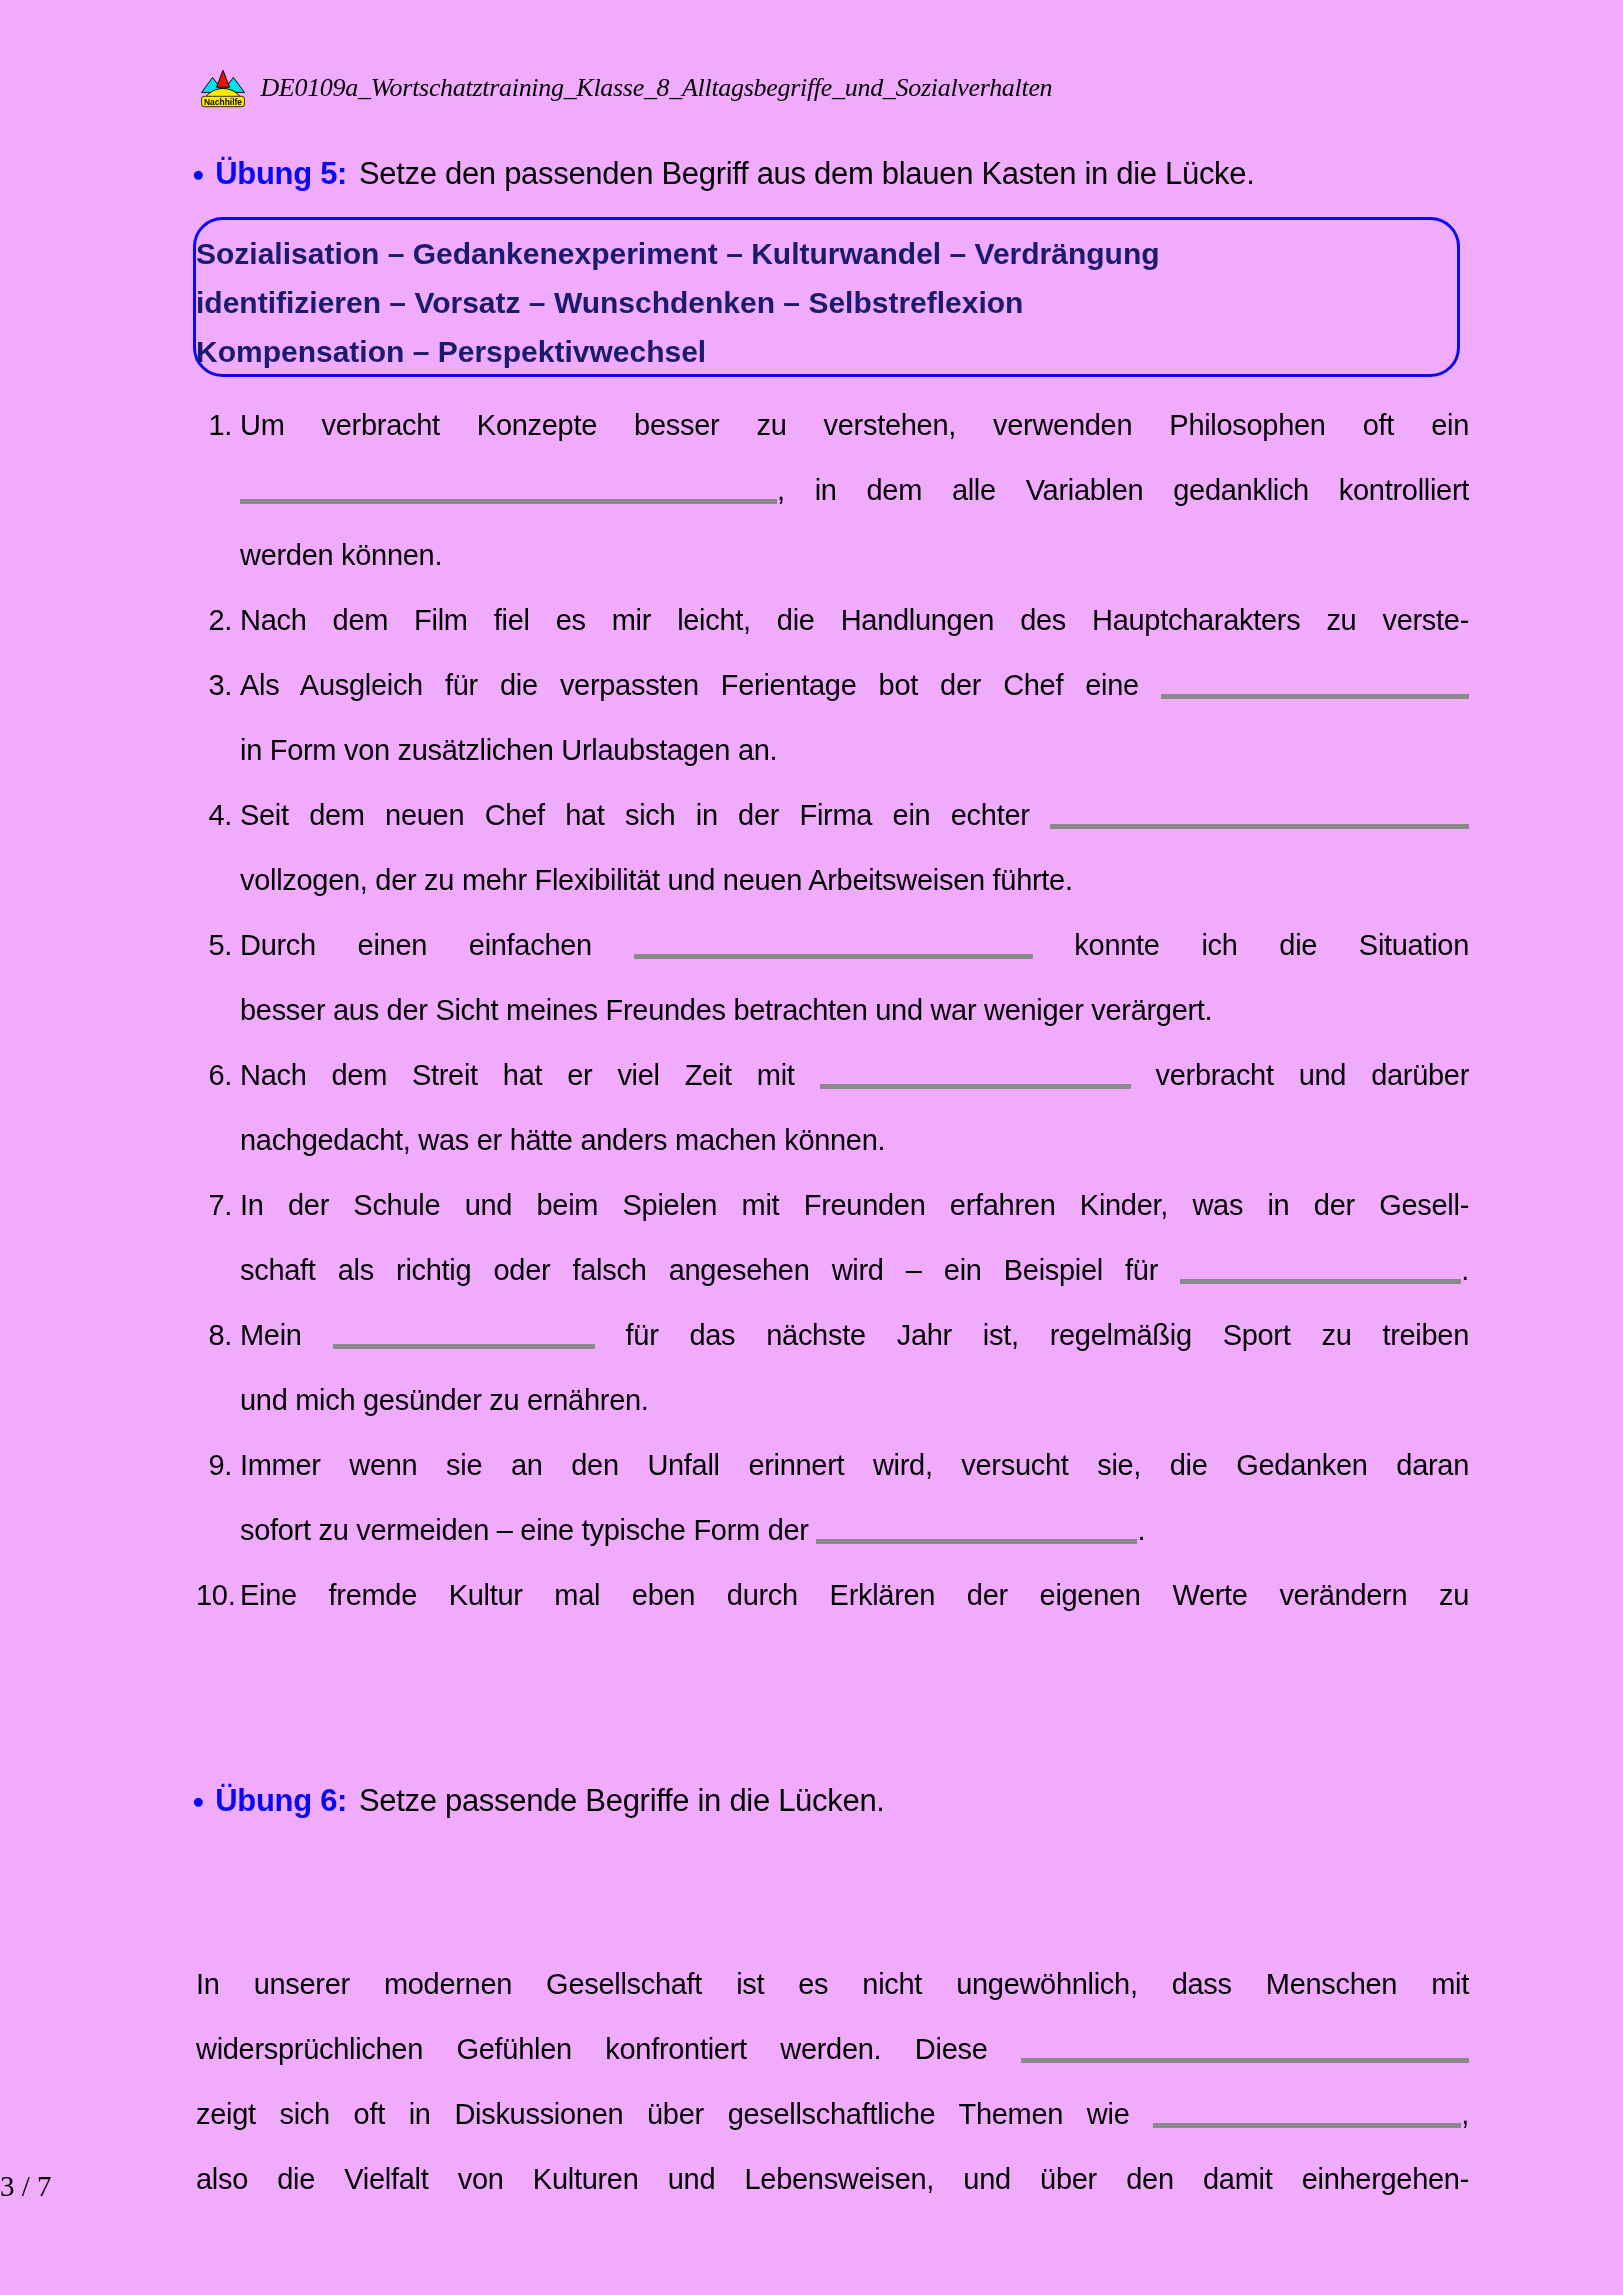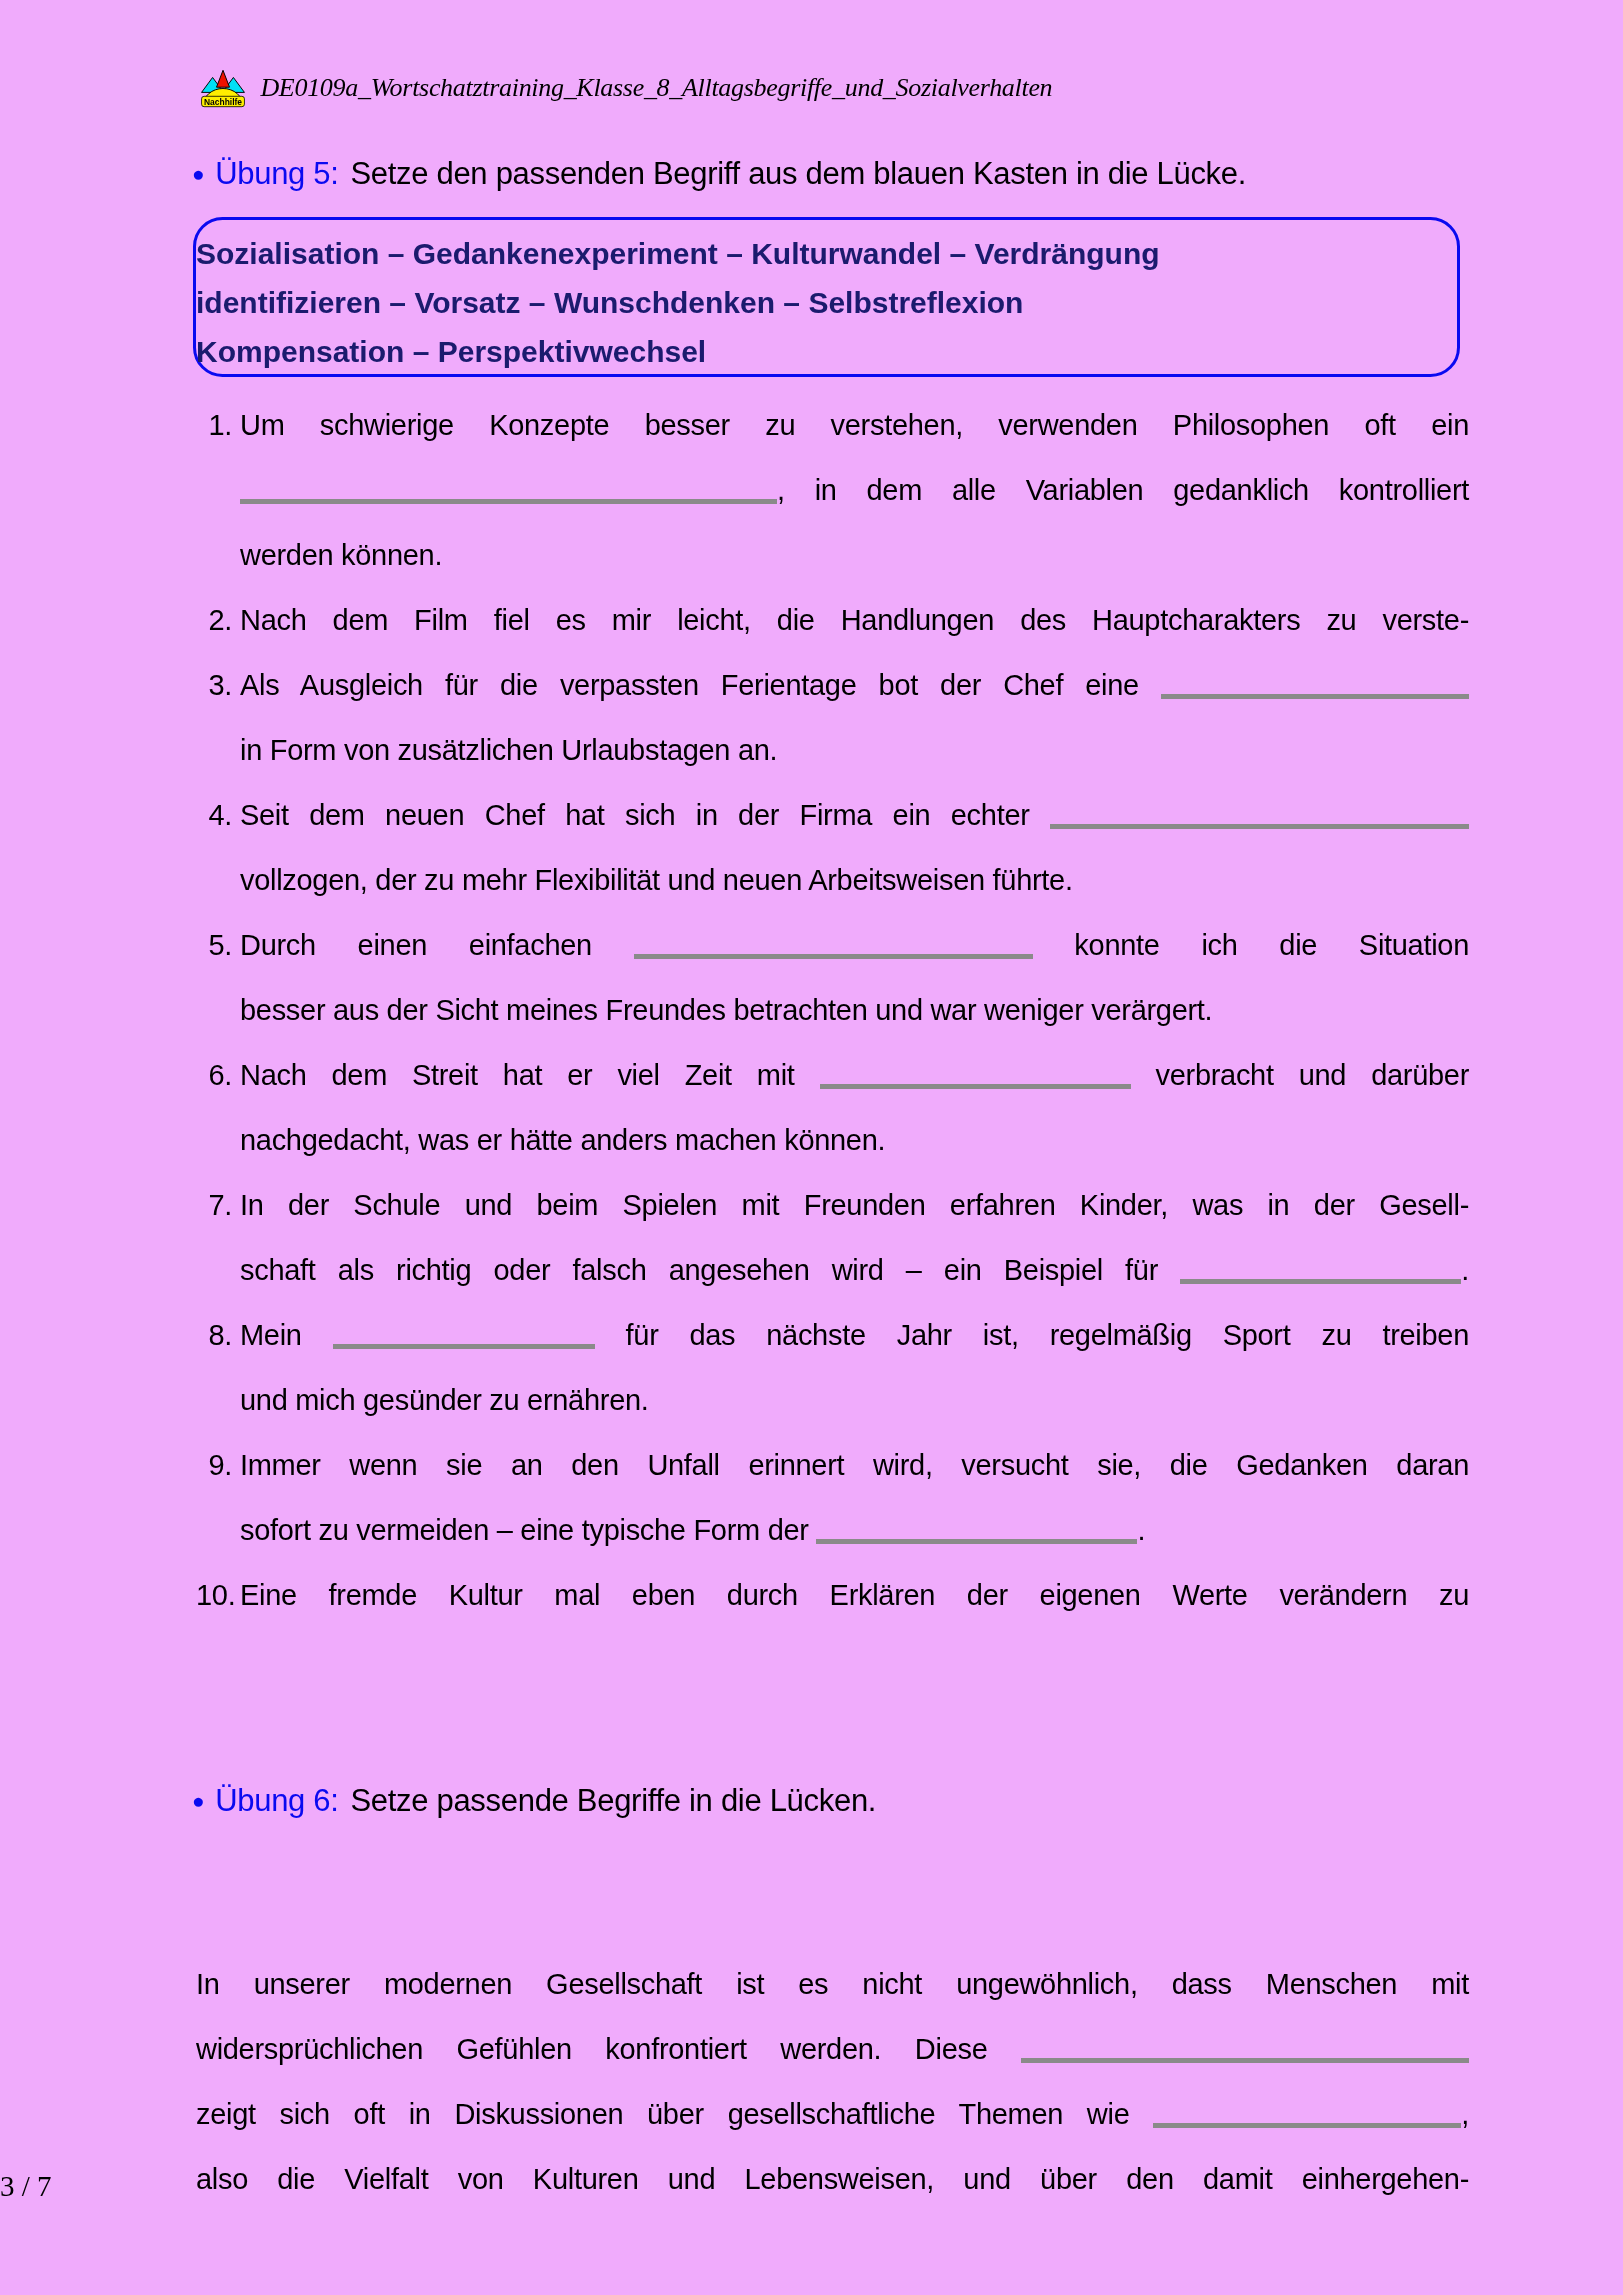--- a/index.html
+++ b/index.html
@@ -9,21 +9,21 @@
   
   .page-header{position:absolute;top:67px;left:200px;height:42px;display:flex;align-items:center;}
   .logo{flex:0 0 auto;margin-right:14.4px;}
   .doc-title{font-family:"Liberation Serif","DejaVu Serif",serif;font-style:italic;
              font-size:26px;letter-spacing:-0.3px;white-space:nowrap;}
 
   
   .ex-heading{position:absolute;left:192px;width:1278px;height:65px;line-height:65px;
               font-size:31px;white-space:nowrap;}
   .bullet{color:var(--accent);font-size:21px;vertical-align:3.3px;margin-right:10.5px;}
-  .ex-label{color:var(--accent);font-weight:normal;margin-right:11.8px;letter-spacing:-0.3px;}
+  .ex-label{color:var(--accent);font-weight:bold;margin-right:11.8px;letter-spacing:-0.3px;}
   .ex-instr{color:#000;letter-spacing:-0.3px;}
 
   
   .word-box{position:absolute;top:217px;left:193px;width:1267px;height:160px;box-sizing:border-box;
             border:3.3px solid var(--accent);border-radius:29.5px;text-align:left;padding-top:9.2px;}
   .wb-line{height:49px;line-height:49px;font-size:30px;color:var(--boxtext);
            font-weight:bold;letter-spacing:0px;white-space:nowrap;}
 
   
   .questions{position:absolute;top:393px;left:196px;width:1273px;}
@@ -68,21 +68,21 @@
   <div class="word-box" id="wordBox">
       <div class="wb-line">Sozialisation – Gedankenexperiment – Kulturwandel – Verdrängung</div>
       <div class="wb-line">identifizieren – Vorsatz – Wunschdenken – Selbstreflexion</div>
       <div class="wb-line">Kompensation – Perspektivwechsel</div>
     </div>
 
   <div class="questions" id="questions">
       <div class="q-row">
         <div class="qnum">1.</div>
         <div class="qbody">
-          <div class="line j">Um schwierige Konzepte besser zu verstehen, verwenden Philosophen oft ein</div>
+          <div class="line j">Um verbracht Konzepte besser zu verstehen, verwenden Philosophen oft ein</div>
           <div class="line j"><span class="blank" style="width: 537px;"></span>, in dem alle Variablen gedanklich kontrolliert</div>
           <div class="line">werden können.</div>
         </div>
       </div>
       <div class="q-row">
         <div class="qnum">2.</div>
         <div class="qbody">
           <div class="line j">Nach dem Film fiel es mir leicht, die Handlungen des Hauptcharakters zu verste-</div>
         </div>
       </div>

